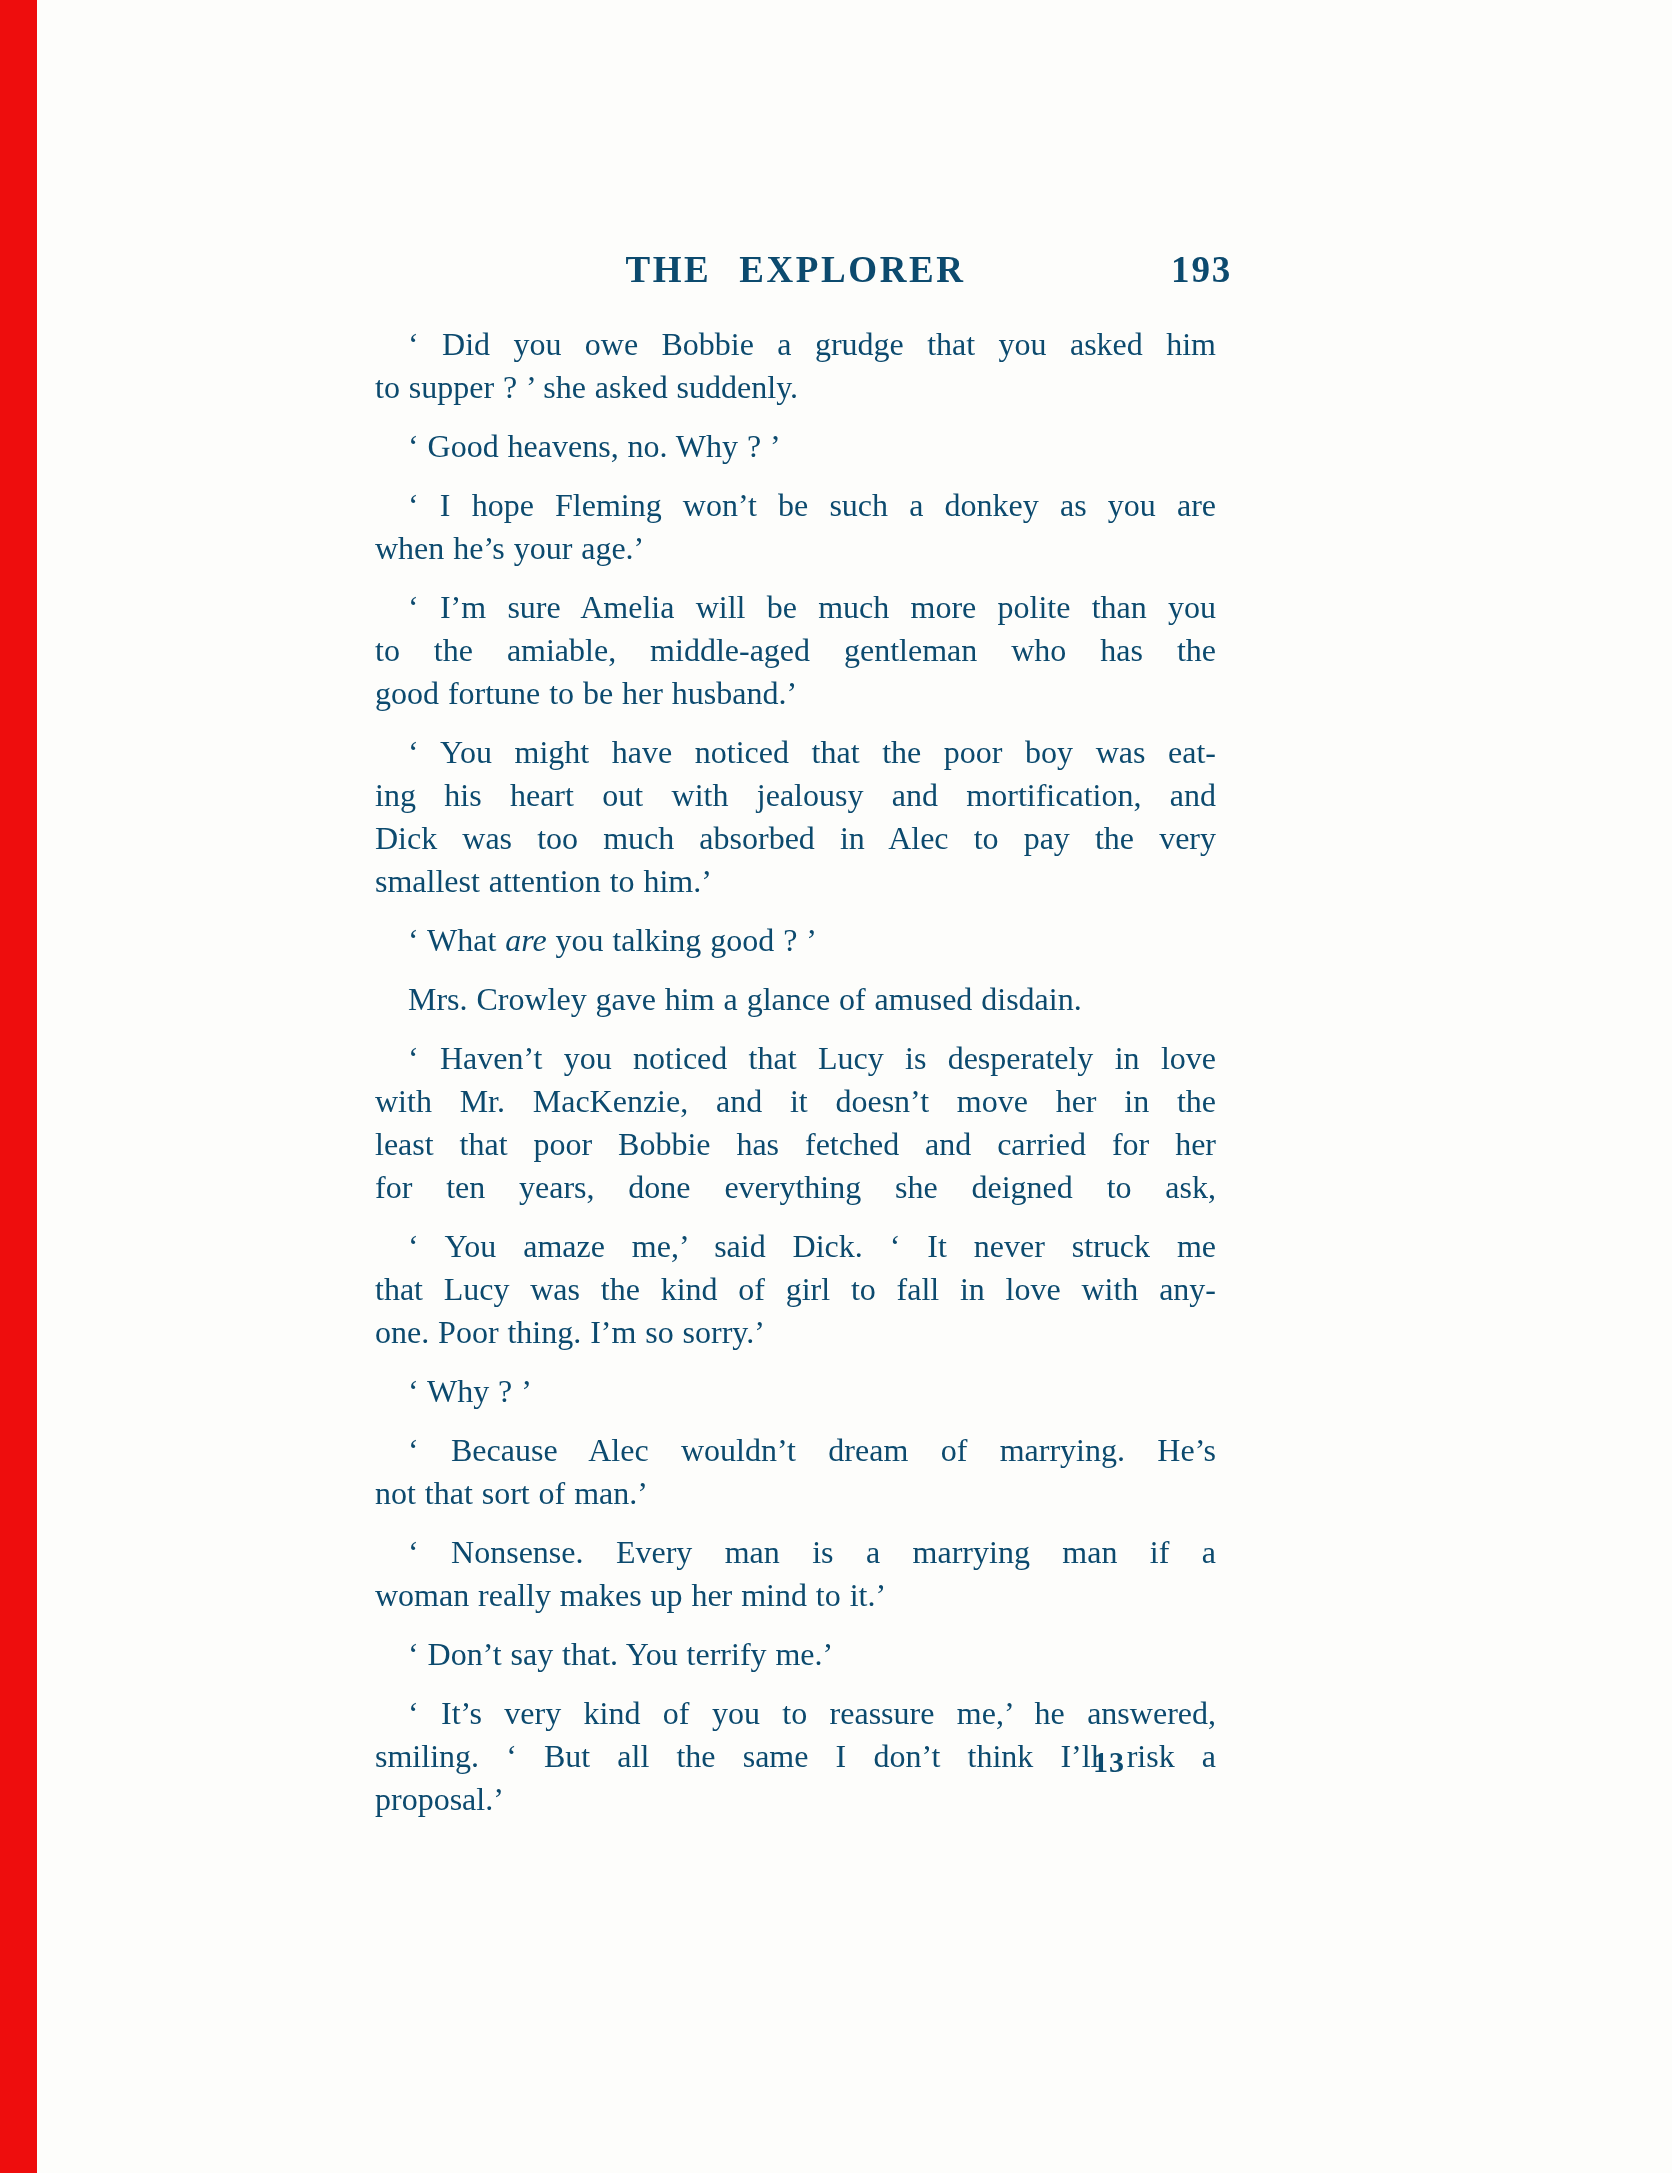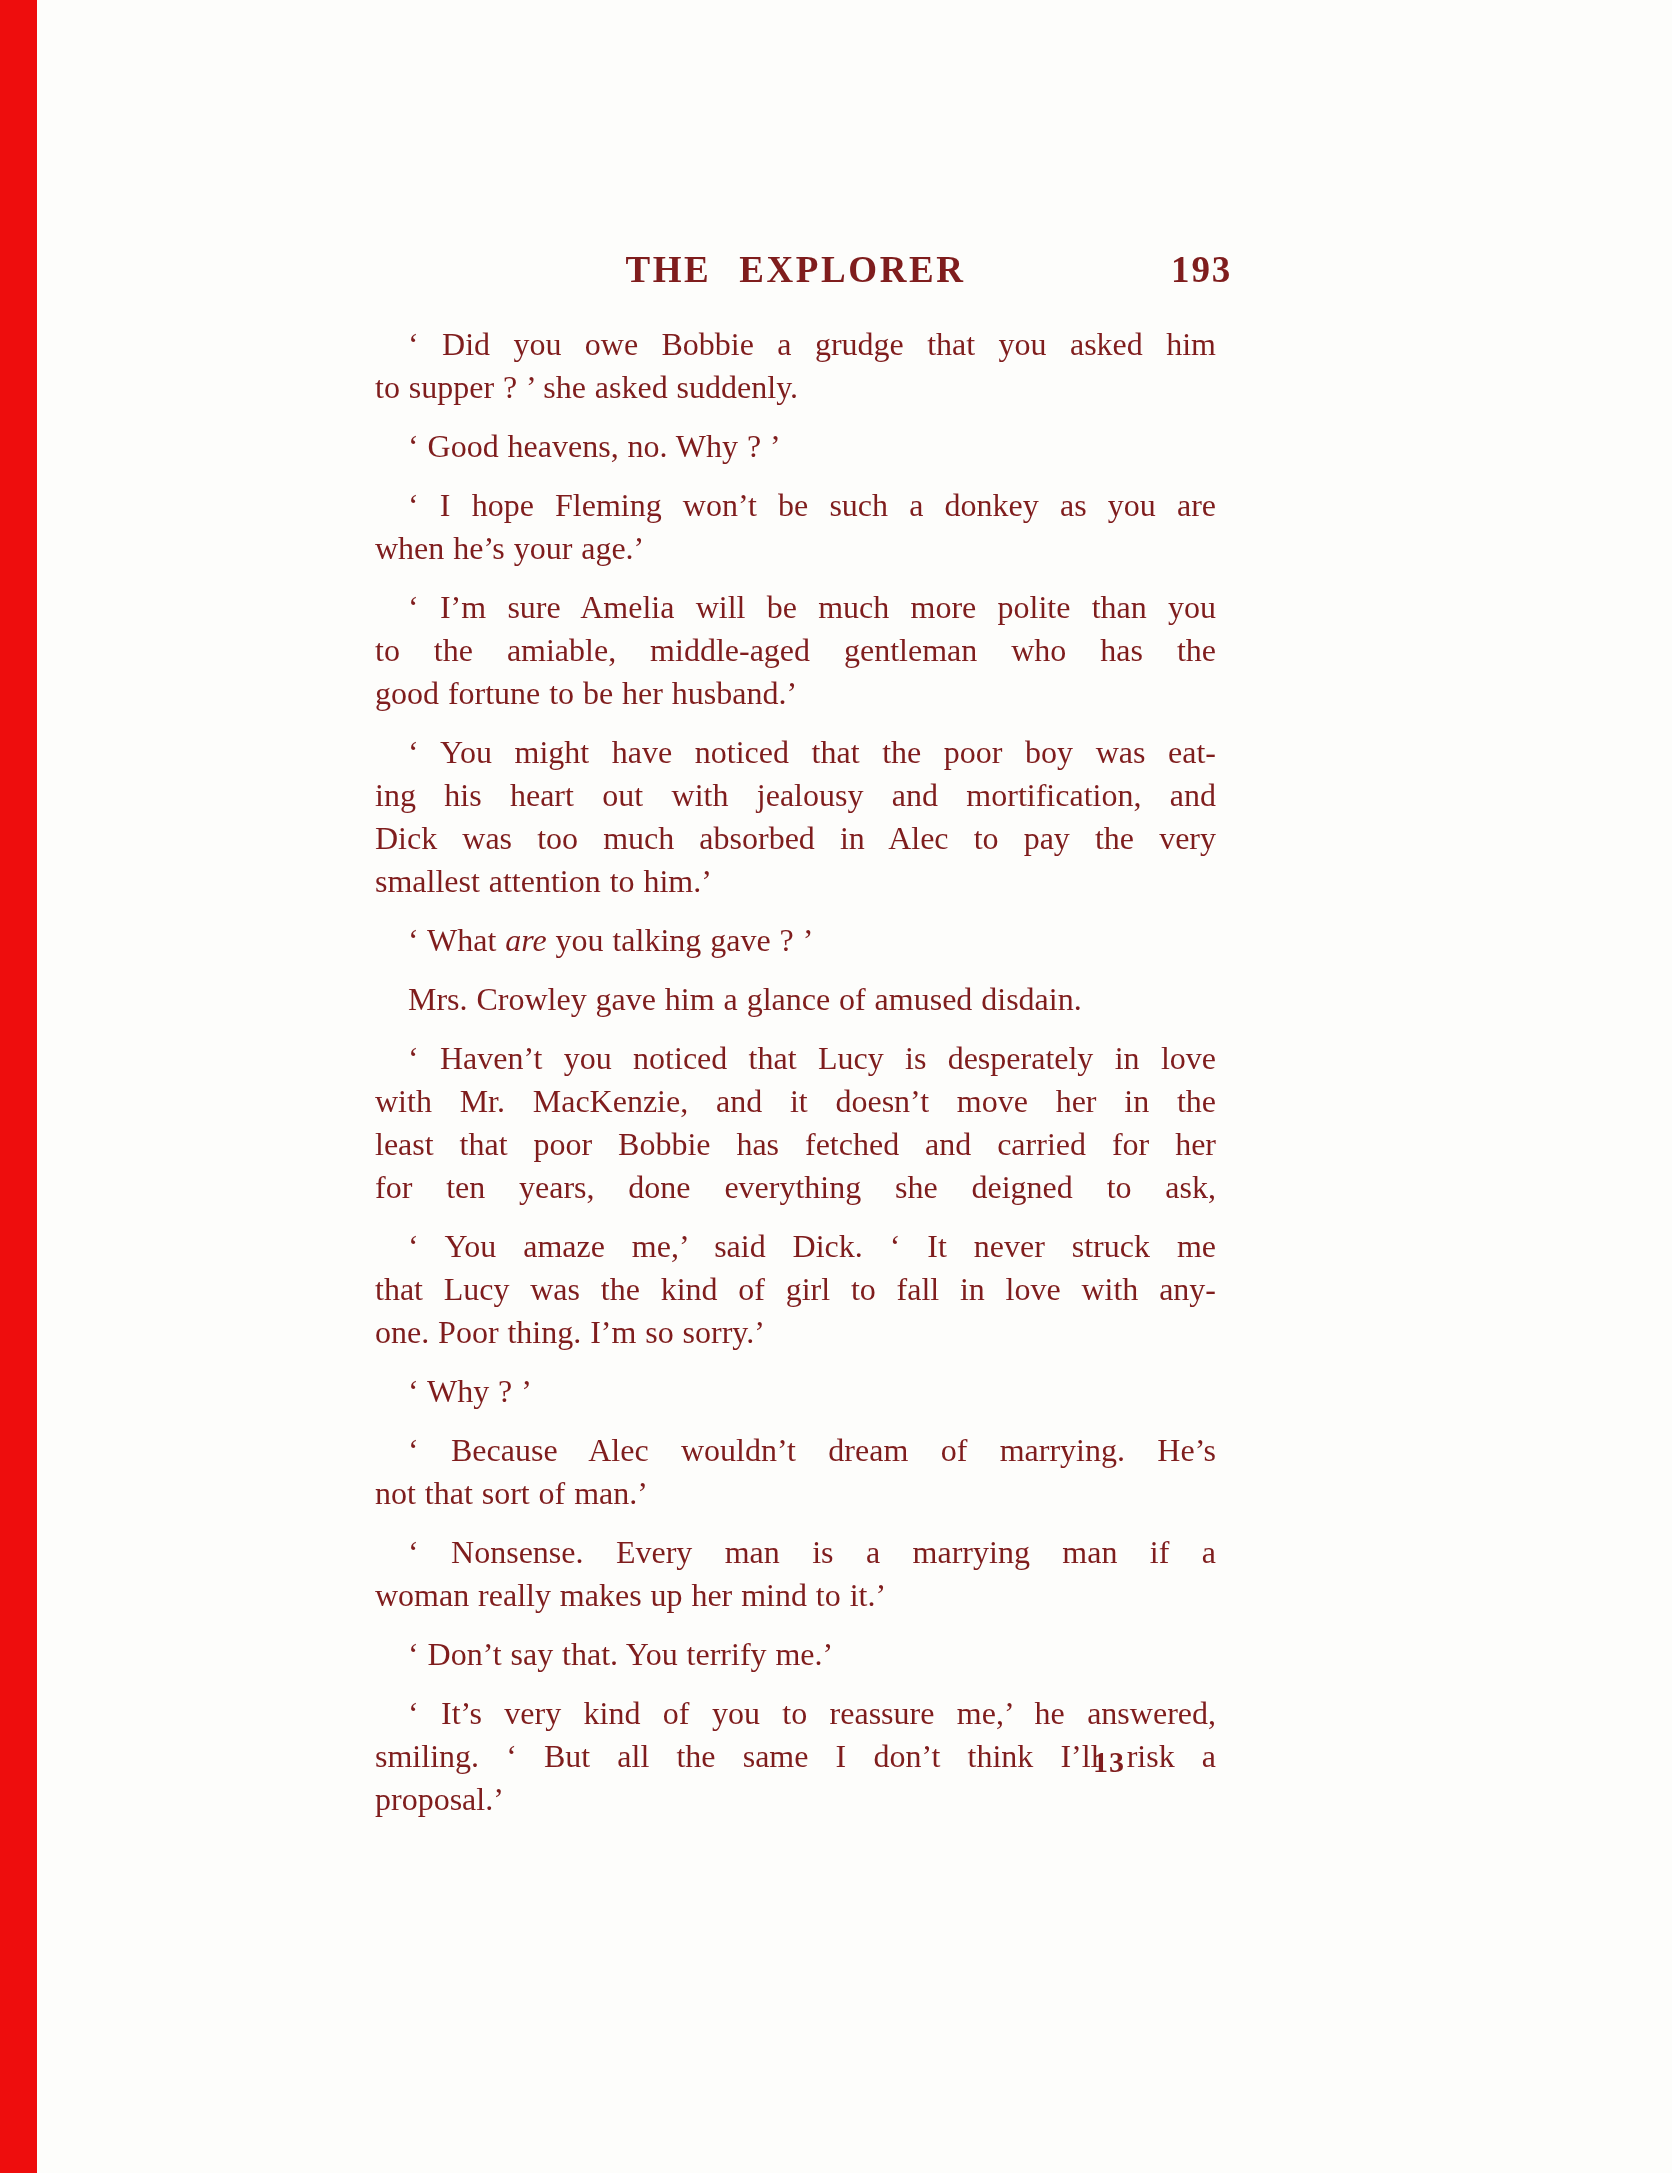--- a/index.html
+++ b/index.html
@@ -58,21 +58,21 @@
     position: absolute;
     left: 1093px; top: 1745px;
     font-size: 30px;
     font-weight: bold;
     letter-spacing: 0.9px;
   }
 </style>
 </head>
 <body>
 
-<div class="page" style="background: rgb(253, 253, 251); color: #7f1d1d;">
+<div class="page" style="background: rgb(253, 253, 251); color: #0c4a6e;">
   <div class="edge-stripe" style="background: rgb(238, 13, 13);"></div>
 
   <div class="running-header">
     <span class="header-title">THE EXPLORER</span>
     <span class="header-pagenum">193</span>
   </div>
 
   <div class="body-text" id="body-text">
       <div class="para">
         <div class="line first-line"><span>‘ Did you owe Bobbie a grudge that you asked him</span></div>
@@ -90,21 +90,21 @@
         <div class="line"><span>to the amiable, middle-aged gentleman who has the</span></div>
         <div class="line last-line"><span>good fortune to be her husband.’</span></div>
       </div>
       <div class="para">
         <div class="line first-line"><span>‘ You might have noticed that the poor boy was eat-</span></div>
         <div class="line"><span>ing his heart out with jealousy and mortification, and</span></div>
         <div class="line"><span>Dick was too much absorbed in Alec to pay the very</span></div>
         <div class="line last-line"><span>smallest attention to him.’</span></div>
       </div>
       <div class="para">
-        <div class="line first-line last-line"><span>‘ What </span><span class="it">are</span><span> you talking gave ? ’</span></div>
+        <div class="line first-line last-line"><span>‘ What </span><span class="it">are</span><span> you talking good ? ’</span></div>
       </div>
       <div class="para">
         <div class="line first-line last-line"><span>Mrs. Crowley gave him a glance of amused disdain.</span></div>
       </div>
       <div class="para">
         <div class="line first-line"><span>‘ Haven’t you noticed that Lucy is desperately in love</span></div>
         <div class="line"><span>with Mr. MacKenzie, and it doesn’t move her in the</span></div>
         <div class="line"><span>least that poor Bobbie has fetched and carried for her</span></div>
         <div class="line"><span>for ten years, done everything she deigned to ask,</span></div>
       </div>

